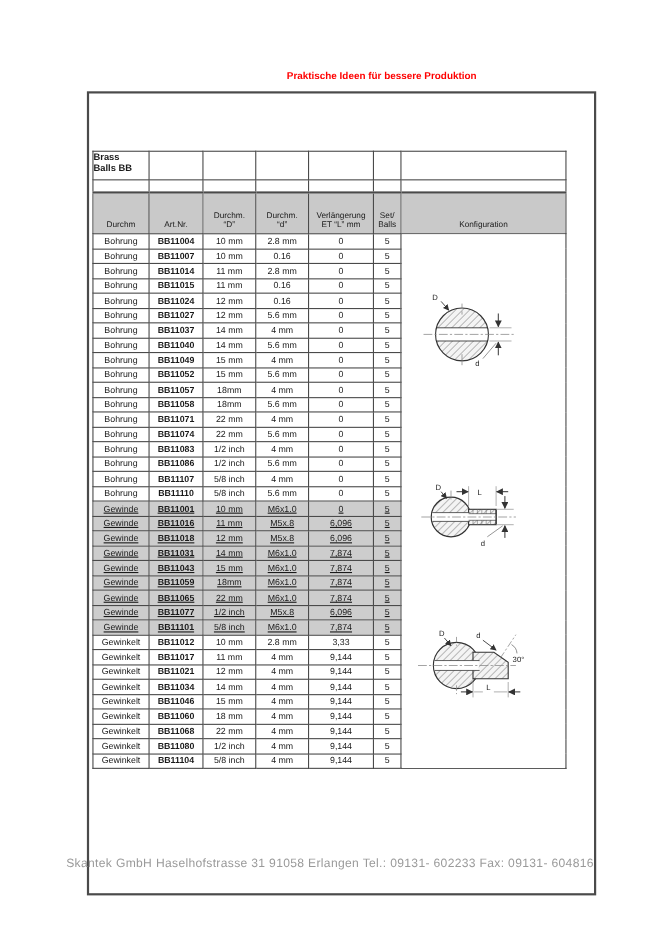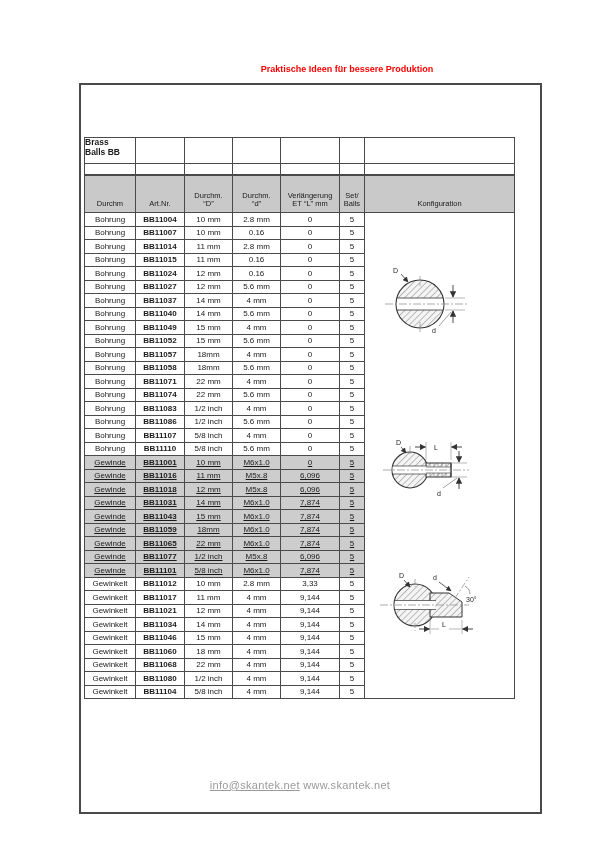--- a/index.html
+++ b/index.html
@@ -459,19 +459,16 @@
             <td>5/8 inch</td>
             <td>4 mm</td>
             <td>9,144</td>
             <td>5</td>
           </tr>
         </tbody>
     </table>
   </div>
 
   <div class="footer">
-    <div>
-      <span class="email">info@skantek.net</span>
-      <span>www.skantek.net</span>
-    </div>
+    <div>Skantek GmbH Haselhofstrasse 31 91058 Erlangen Tel.: 09131- 602233 Fax: 09131- 604816</div>
   </div>
 
 </div>
 
 </body></html>

